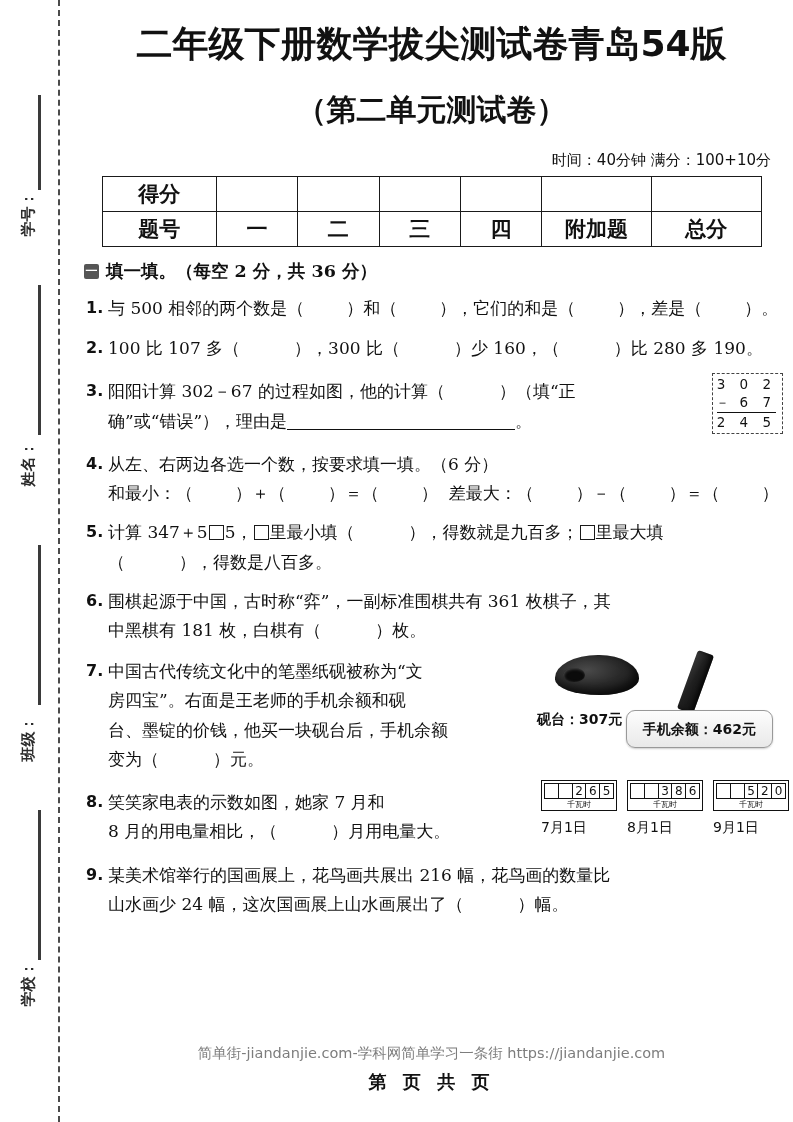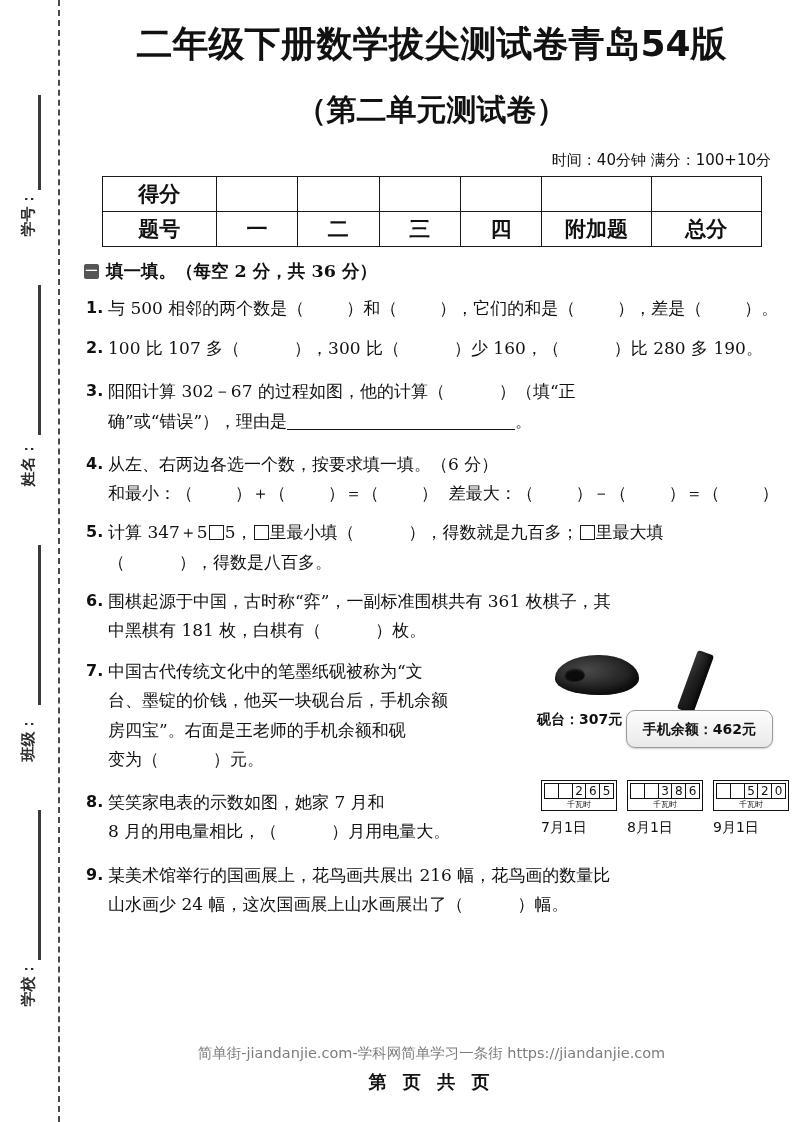--- a/index.html
+++ b/index.html
@@ -310,20 +310,29 @@
     <p><span>与 500 相邻的两个数是（</span><span class="blank-s"></span><span>）和（</span><span class="blank-s"></span><span>），它们的和是（</span><span class="blank-s"></span><span>），差是（</span><span class="blank-s"></span><span>）。</span></p>
   </div>
 
   <div class="q">
     <span class="qn">2.</span>
     <p><span>100 比 107 多（</span><span class="blank-m"></span><span>），300 比（</span><span class="blank-m"></span><span>）少 160，（</span><span class="blank-m"></span><span>）比 280 多 190。</span></p>
   </div>
 
   <div class="q" style="margin-top:14px;">
     <span class="qn">3.</span>
+    <div class="vcalc">
+      <div class="row">3 0 2</div>
+      <div class="row minus">
+        <span class="op">－</span>
+        <span>6 7</span>
+      </div>
+      <div class="rule"></div>
+      <div class="row">2 4 5</div>
+    </div>
     <p style="max-width:500px;"><span>阳阳计算 302－67 的过程如图，他的计算（</span><span class="blank-m"></span><span>）（填“正</span></p>
     <p style="max-width:520px;"><span>确”或“错误”），理由是</span><span class="underline-long"></span><span>。</span></p>
   </div>
 
   <div class="q" style="margin-top:14px;">
     <span class="qn">4.</span>
     <p>从左、右两边各选一个数，按要求填一填。（6 分）</p>
     <p class="eq-line"><span>和最小：（</span><span class="blank-s"></span><span>）＋（</span><span class="blank-s"></span><span>）＝（</span><span class="blank-s"></span><span>）</span>&nbsp;&nbsp;<span>差最大：（</span><span class="blank-s"></span><span>）－（</span><span class="blank-s"></span><span>）＝（</span><span class="blank-s"></span><span>）</span></p>
   </div>
 
@@ -344,22 +353,22 @@
     <div class="ink-figs">
       <div class="inkstone"></div>
       <div class="inkstick"></div>
       <div class="price-line">
         <span>砚台：307元</span>
         <span>墨锭：252元</span>
       </div>
     </div>
     <div class="balance-pill">手机余额：462元</div>
     <p style="max-width:420px;">中国古代传统文化中的笔墨纸砚被称为“文</p>
+    <p style="max-width:420px;">房四宝”。右面是王老师的手机余额和砚</p>
     <p style="max-width:420px;">台、墨锭的价钱，他买一块砚台后，手机余额</p>
-    <p style="max-width:420px;">房四宝”。右面是王老师的手机余额和砚</p>
     <p><span>变为（</span><span class="blank-m"></span><span>）元。</span></p>
   </div>
 
   <div class="q" style="margin-top:14px;">
     <span class="qn">8.</span>
     <div class="meters">
       <div class="meter">
         <div class="meter-body">
           <div class="meter-digits">
             <span></span>

